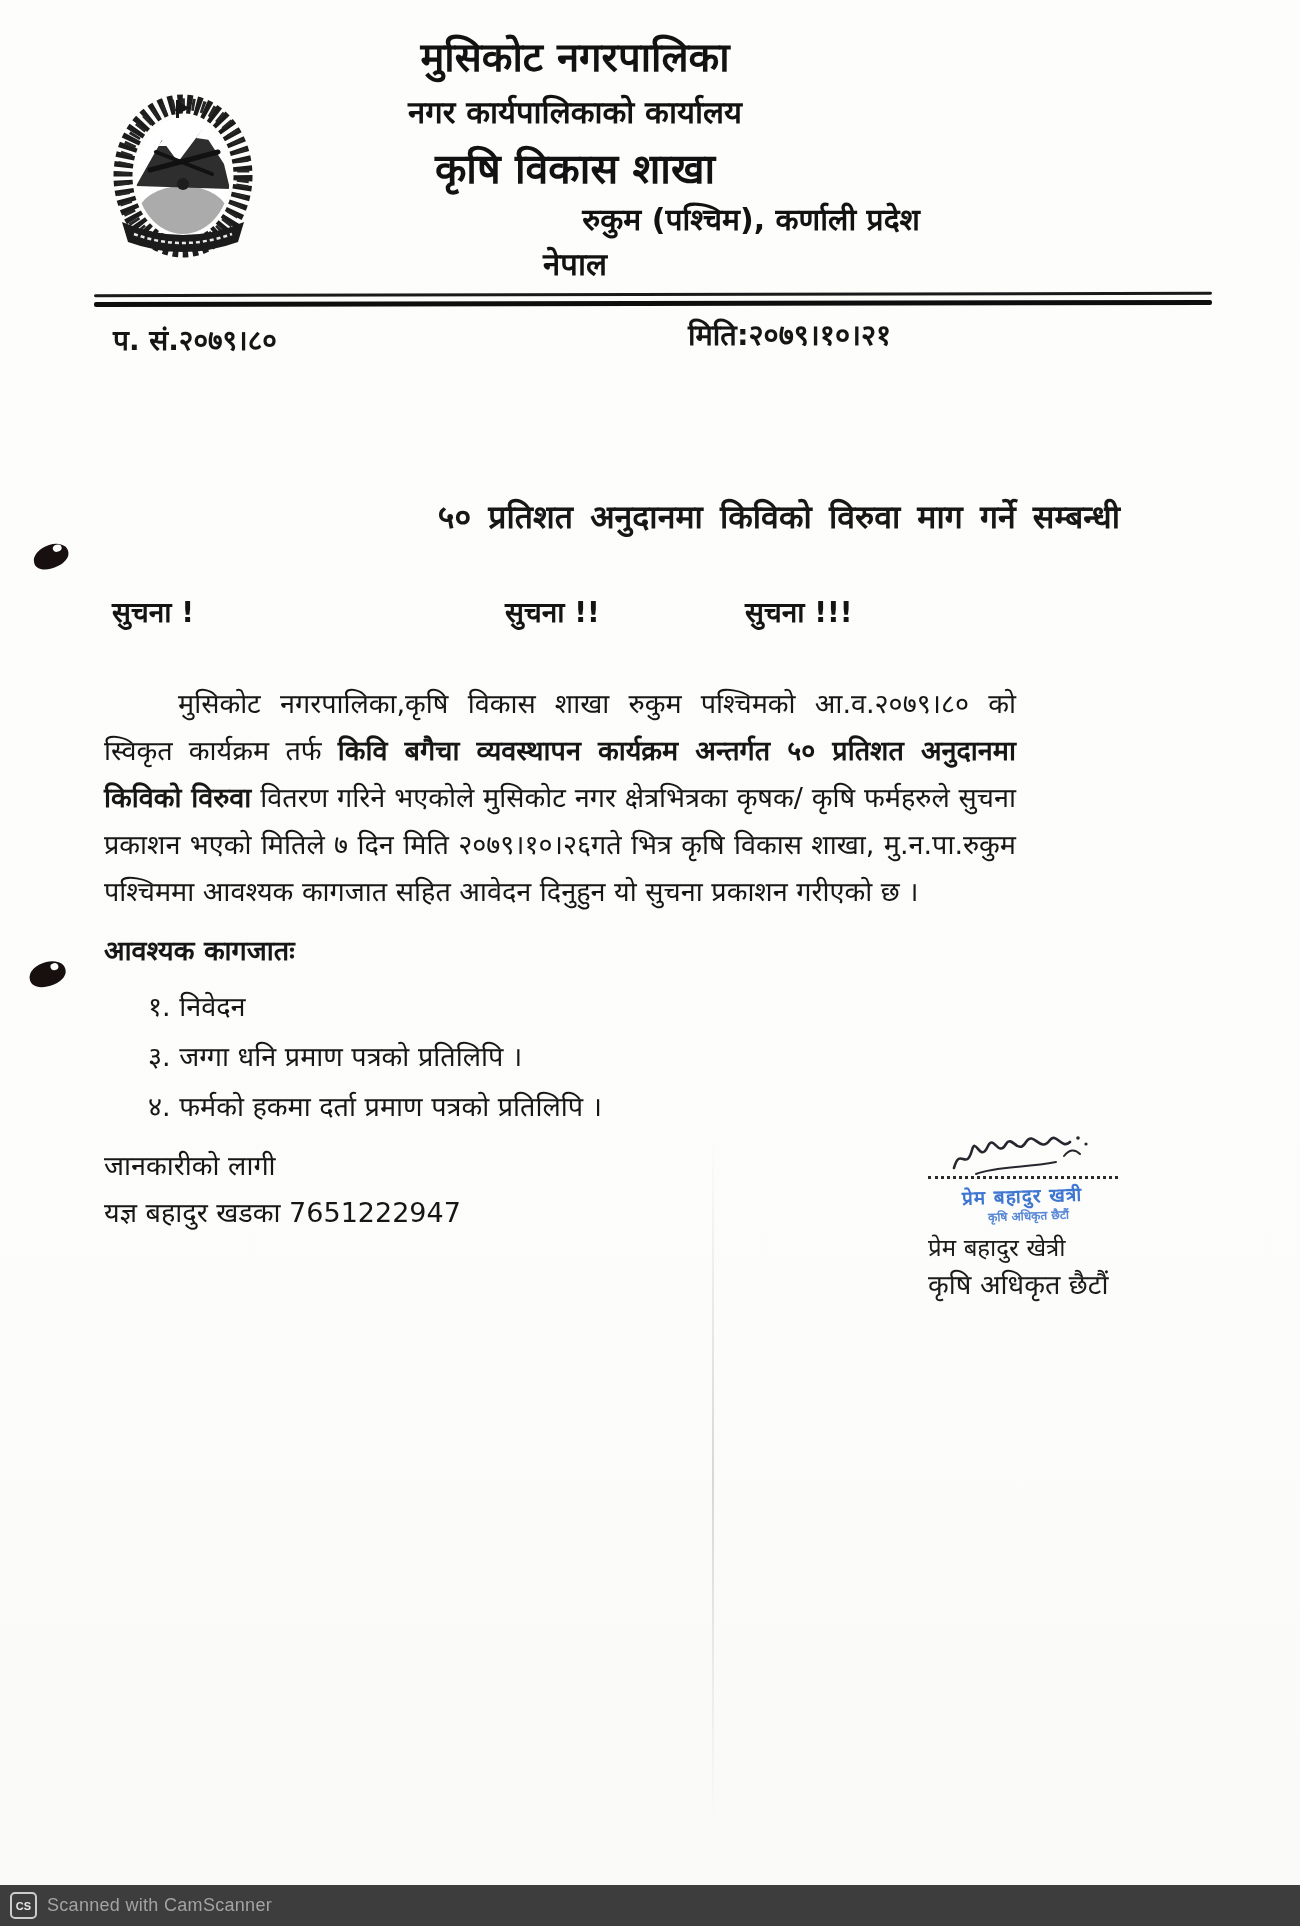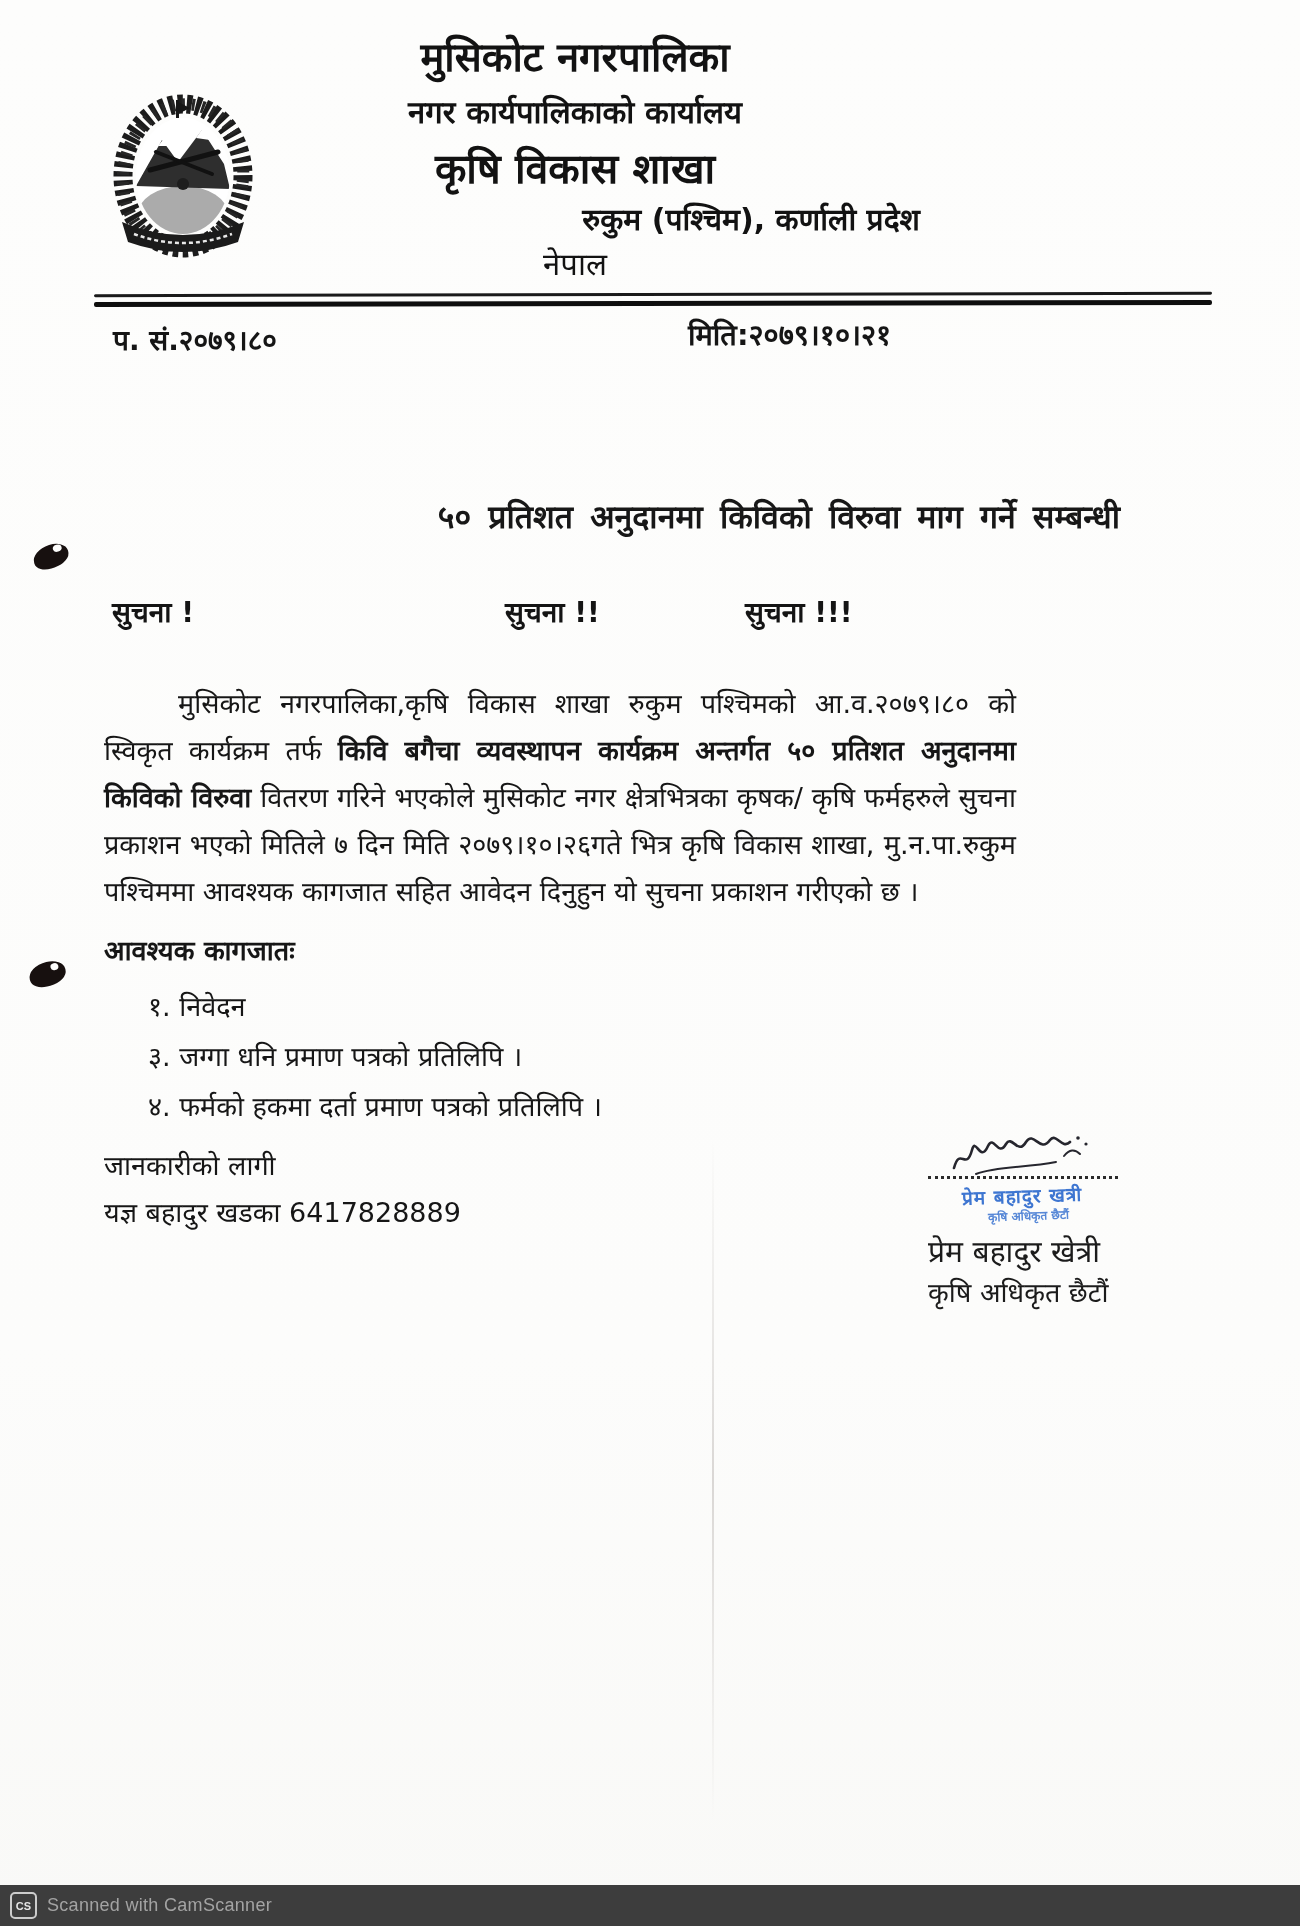--- a/index.html
+++ b/index.html
@@ -14,21 +14,21 @@
     position:absolute;inset:0;
     background:linear-gradient(180deg,#fdfdfc 0%,#fcfcfb 70%,#f9f9f7 100%);
   }
   
   .logo{position:absolute;left:106px;top:94px;width:154px;height:170px;}
   .hdr{position:absolute;left:230px;top:30px;width:690px;text-align:center;color:#121212;}
   .hdr .l1{font-size:40px;font-weight:700;line-height:54px;}
   .hdr .l2{font-size:31px;font-weight:700;line-height:57px;}
   .hdr .l3{font-size:41px;font-weight:700;line-height:56px;}
   .hdr .l4{font-size:30px;font-weight:700;line-height:45px;text-align:right;}
-  .hdr .l5{font-size:31px;font-weight:400;line-height:44px;}
+  .hdr .l5{font-size:31px;font-weight:700;line-height:44px;}
   .rule{position:absolute;left:94px;right:88px;top:293px;}
   .rule .r1{height:3px;background:#1a1a1a;border-radius:2px;transform:rotate(-0.12deg);}
   .rule .r2{height:5px;background:#0e0e0e;margin-top:5px;border-radius:2px;transform:rotate(-0.1deg);}
   .ref{position:absolute;left:113px;top:320px;font-size:28px;font-weight:600;color:#151515;}
   .date{position:absolute;left:688px;top:314px;font-size:29px;font-weight:600;color:#151515;}
   
   .subject{position:absolute;left:80px;top:494px;width:1040px;text-align:right;
            font-size:32px;font-weight:600;color:#171717;word-spacing:6px;}
   .notice{position:absolute;left:0;top:592px;width:1300px;font-size:28px;font-weight:600;color:#141414;}
   .notice .n1{position:absolute;left:112px;}
@@ -44,21 +44,21 @@
   ol.docs li{line-height:50px;}
   .info{line-height:47px;}
   
   .sig{position:absolute;left:928px;top:1128px;width:260px;}
   .scribble{display:block;margin-left:18px;}
   .dots{width:190px;border-bottom:3px dotted #2b2b2b;margin:-10px 0 2px 0;height:0;}
   .stampname{color:#2e6bce;font-size:19px;font-weight:700;margin-left:34px;
              transform:rotate(-2deg);letter-spacing:1px;opacity:.92;}
   .stamptitle{color:#2e6bce;font-size:12px;font-weight:600;margin-left:60px;
               transform:rotate(-2deg);opacity:.8;margin-top:-2px;}
-  .pname{font-size:30px;color:#1b1b1b;margin-top:8px;}
+  .pname{font-size:24px;color:#1b1b1b;margin-top:8px;}
   .ptitle{font-size:27px;color:#1b1b1b;line-height:44px;}
   
   .blot{position:absolute;background:#17100f;border-radius:60% 50% 55% 45%;}
   .blot.b1{left:33px;top:545px;width:36px;height:23px;transform:rotate(-18deg);}
   .blot.b1::after{content:"";position:absolute;left:22px;top:2px;width:9px;height:7px;
                   background:#fdfdfc;border-radius:50%;}
   .blot.b2{left:29px;top:962px;width:37px;height:24px;transform:rotate(-14deg);}
   .blot.b2::after{content:"";position:absolute;left:23px;top:3px;width:8px;height:7px;
                   background:#fdfdfc;border-radius:50%;}
   .crease{position:absolute;left:712px;top:1140px;width:2px;height:680px;
@@ -130,21 +130,21 @@
 
   <div class="content">
     <p class="body"><span>मुसिकोट नगरपालिका,कृषि विकास शाखा रुकुम पश्चिमको आ.व.२०७९।८० को स्विकृत कार्यक्रम तर्फ </span><b>किवि बगैचा व्यवस्थापन कार्यक्रम अन्तर्गत ५० प्रतिशत अनुदानमा किविको विरुवा</b><span> वितरण गरिने भएकोले मुसिकोट नगर क्षेत्रभित्रका कृषक/ कृषि फर्महरुले सुचना प्रकाशन भएको मितिले ७ दिन मिति २०७९।१०।२६गते भित्र कृषि विकास शाखा, मु.न.पा.रुकुम पश्चिममा आवश्यक कागजात सहित आवेदन दिनुहुन यो सुचना प्रकाशन गरीएको छ ।</span></p>
     <p class="dochead">आवश्यक कागजातः</p>
     <ol class="docs">
       <li>१. निवेदन</li>
       <li>३. जग्गा धनि प्रमाण पत्रको प्रतिलिपि ।</li>
       <li>४. फर्मको हकमा दर्ता प्रमाण पत्रको प्रतिलिपि ।</li>
     </ol>
     <div class="info">जानकारीको लागी</div>
-    <div class="info">यज्ञ बहादुर खडका 6417828889</div>
+    <div class="info">यज्ञ बहादुर खडका 7651222947</div>
   </div>
 
   <div class="sig">
     <svg class="scribble" width="170" height="58" viewBox="0 0 170 58" xmlns="http://www.w3.org/2000/svg">
       <path d="M8,40 C14,18 20,44 26,22 C30,8 34,36 42,18 C48,6 52,30 60,16 C66,6 72,28 80,14 C88,2 94,26 104,12 C110,4 116,22 124,14" fill="none" stroke="#26262e" stroke-width="2.6" stroke-linecap="round"></path>
       <path d="M30,46 C50,38 80,40 110,34" fill="none" stroke="#26262e" stroke-width="2" stroke-linecap="round"></path>
       <circle cx="132" cy="10" r="1.8" fill="#26262e"></circle>
       <circle cx="140" cy="16" r="1.6" fill="#26262e"></circle>
       <path d="M118,28 q8,-10 16,-2" fill="none" stroke="#26262e" stroke-width="2" stroke-linecap="round"></path>
     </svg>

